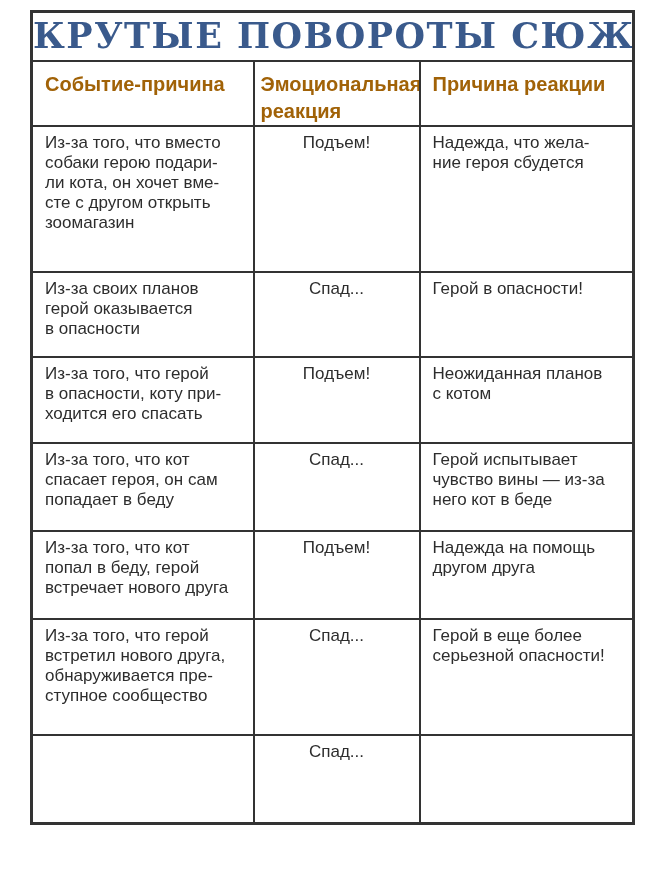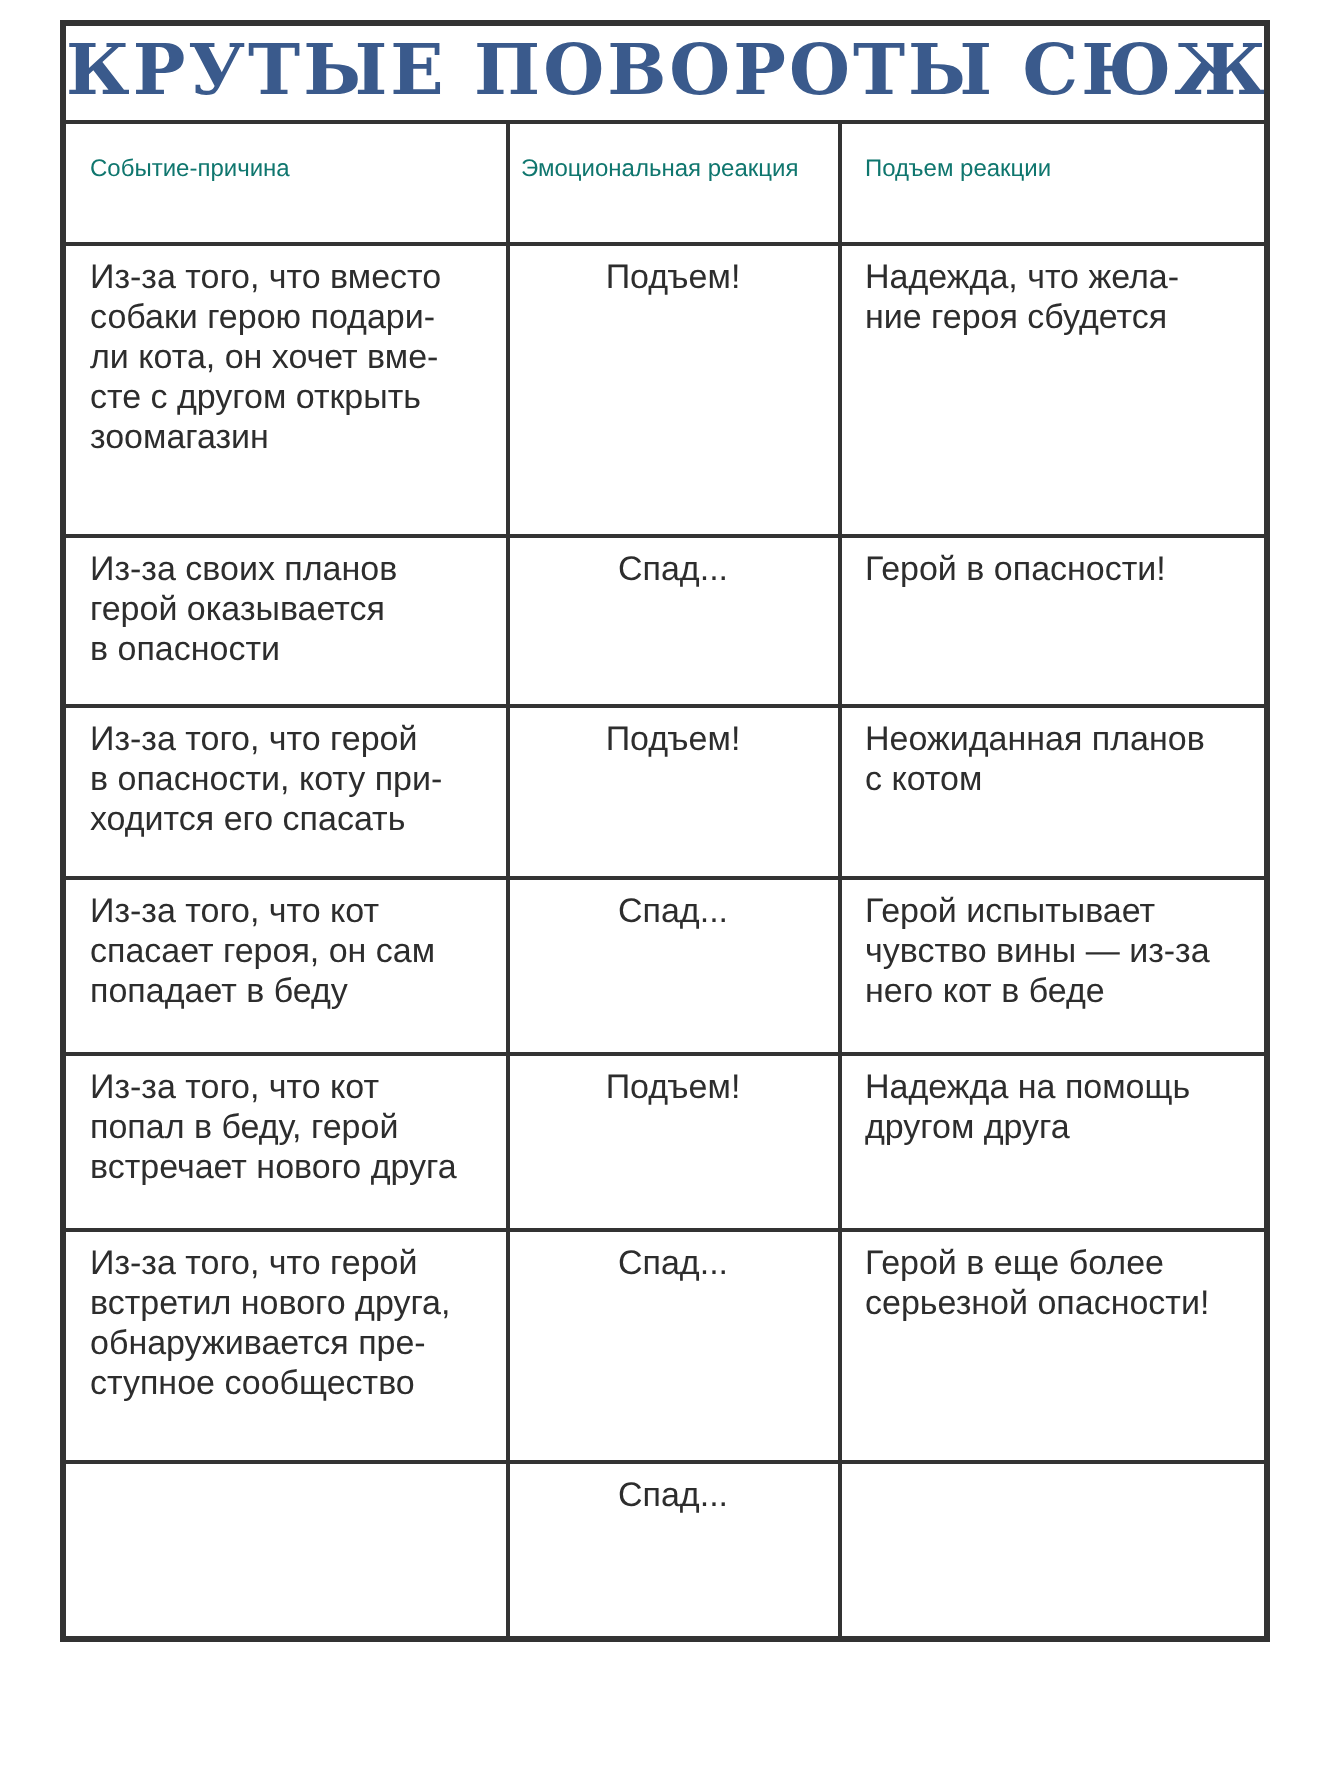--- a/index.html
+++ b/index.html
@@ -37,24 +37,24 @@
     font-family: "DejaVu Serif", serif;
     font-weight: 700;
     font-size: 35px;
     letter-spacing: 1.5px;
     color: #3a5a8c;
     padding: 2px 0 4px 0;
     white-space: nowrap;
   }
   tr.header-row th {
     height: 50px;
-    font-size: 12px;
+    font-size: 20px;
     line-height: 27px;
-    font-weight: 400;
-    color: #0f766e;
+    font-weight: 700;
+    color: #a16207;
     text-align: left;
     padding: 9px 6px 0 12px;
   }
   tr.header-row th.center {
     text-align: left;
     padding: 9px 6px 0 6px;
   }
   tbody td {
     font-size: 17px;
     line-height: 20px;
@@ -84,21 +84,21 @@
     <col style="width:166px">
     <col style="width:214px">
   </colgroup>
   <thead>
     <tr class="title-row">
       <td colspan="3">КРУТЫЕ ПОВОРОТЫ СЮЖЕТА</td>
     </tr>
     <tr class="header-row">
       <th>Событие-причина</th>
       <th class="center">Эмоциональная реакция</th>
-      <th>Подъем реакции</th>
+      <th>Причина реакции</th>
     </tr>
   </thead>
   <tbody>
     <tr>
       <td>Из-за того, что вместо
 собаки герою подари-
 ли кота, он хочет вме-
 сте с другом открыть
 зоомагазин</td>
       <td class="center">Подъем!</td>

